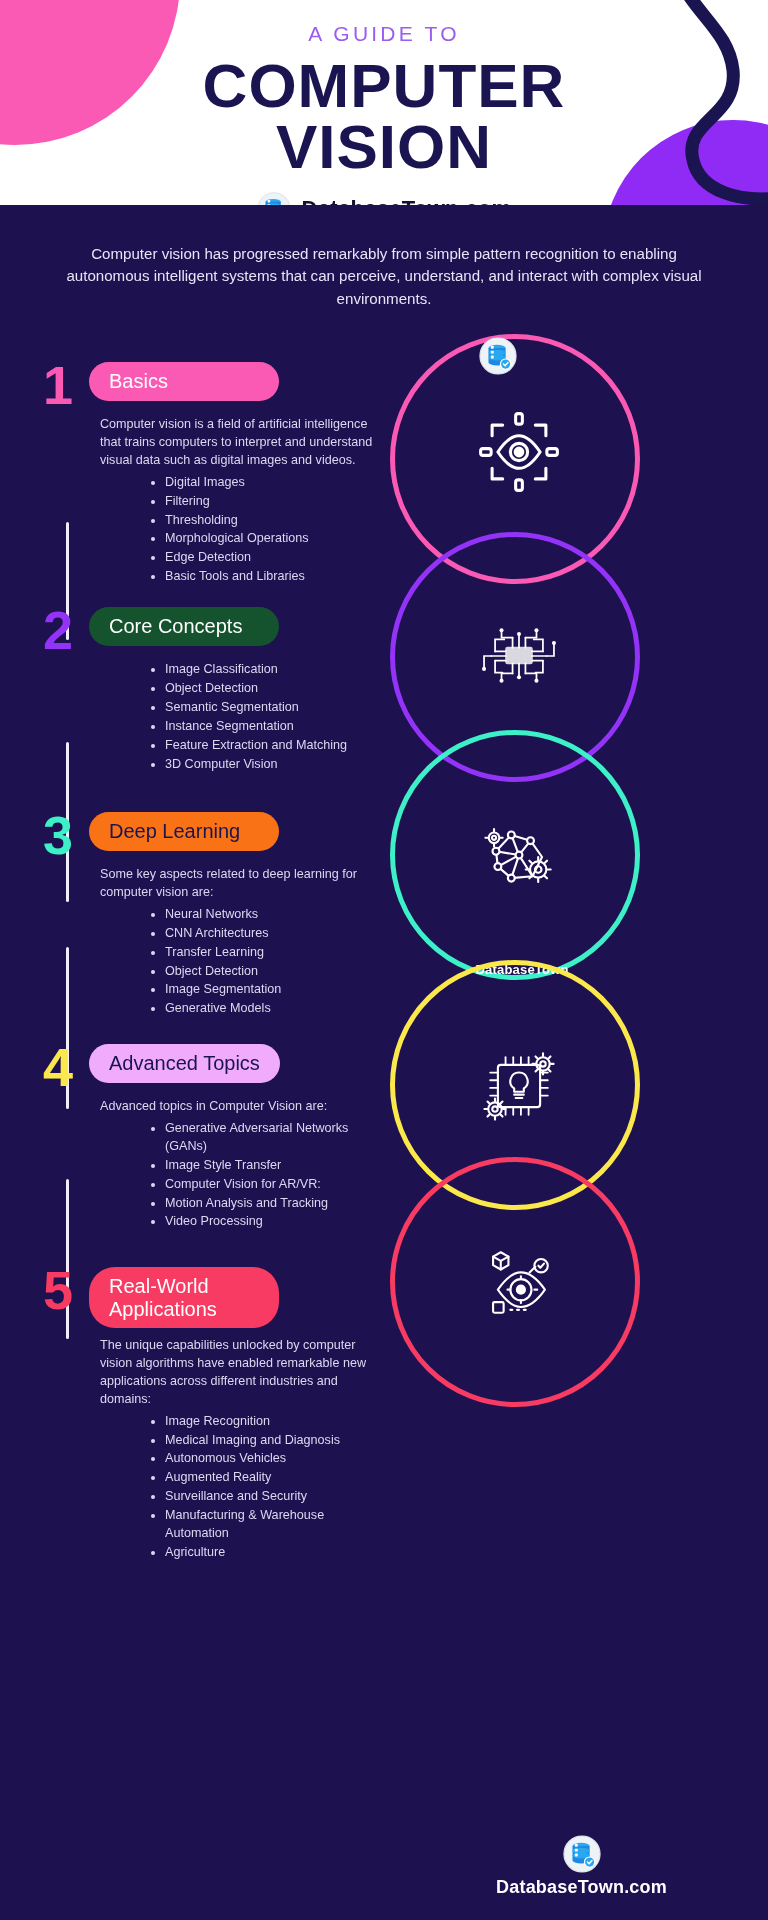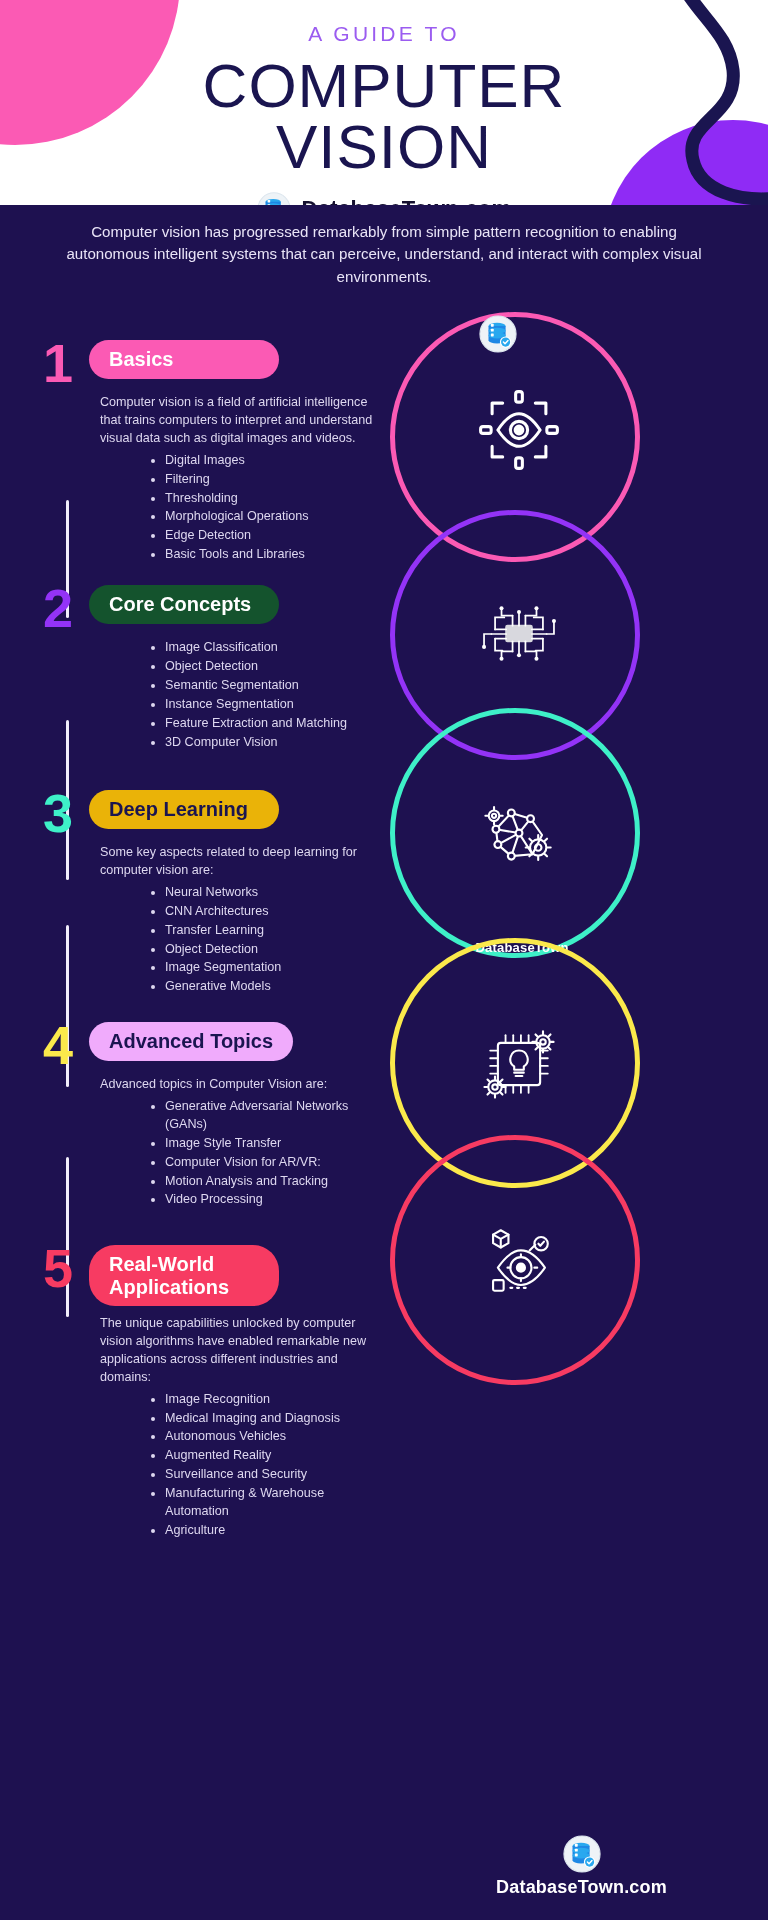--- a/index.html
+++ b/index.html
@@ -35,34 +35,34 @@
     position:relative; z-index:4;
     text-align:center;
     padding-top:22px;
   }
   .guide-to {
     font-size:21px; letter-spacing:3.2px;
     color:#9b5cf0; font-weight:400;
   }
   .main-title {
     font-size:62px; line-height:0.98; letter-spacing:1px;
-    color:#1a1550; font-weight:400; margin-top:10px;
+    color:#1a1550; font-weight:700; margin-top:10px;
   }
   .brand-row {
     margin-top:14px;
     display:flex; align-items:center; justify-content:center; gap:11px;
   }
   .brand-text {
     font-size:22px; font-weight:700; color:#15102f; letter-spacing:0.3px;
   }
   .db-logo { width:34px; height:34px; position:relative; flex:0 0 auto; }
 
   
   .intro {
-    padding:16px 58px 14px 58px;
+    padding:38px 58px 14px 58px;
     text-align:center;
     color:#e9e4f7;
     font-size:15.1px;
     line-height:1.48;
   }
 
   
   .body-wrap { position:relative; width:768px; height:1600px; }
 
   .left-col {
@@ -87,21 +87,21 @@
   .sec-num {
     font-size:54px; font-weight:700; line-height:0.8;
     width:40px; text-align:center; flex:0 0 40px;
     margin-top:2px;
   }
   .pill {
     border-radius:26px;
     padding:8px 20px;
     min-width:190px;
     display:inline-block;
-    font-size:20px; font-weight:700;
+    font-size:20px; font-weight:400;
     line-height:1.13;
   }
   .sec-body { margin-left:62px; margin-top:9px; }
   .sec-desc {
     color:#ded8f0; font-size:12.6px; line-height:1.42;
   }
   .sec-list { margin-top:4px; padding-left:24px; }
   .sec-list li {
     color:#ded8f0; font-size:12.6px; line-height:1.42;
     margin-bottom:1px;
@@ -366,21 +366,21 @@
             <li>Feature Extraction and Matching</li>
             <li>3D Computer Vision</li>
           </ul>
         </div>
       </div>
 
       <div class="vline" style="left:66px; top:623px; height:162px;"></div>
       <div class="section" style="top:488px;">
         <div class="sec-head">
           <div class="sec-num" style="color:#3ef0c8;">3</div>
-          <div class="pill" style="background:#eab308; color:#1a1550;">Deep Learning</div>
+          <div class="pill" style="background:#f97316; color:#1a1550;">Deep Learning</div>
         </div>
         <div class="sec-body">
           <div class="sec-desc">Some key aspects related to deep learning for computer vision are:</div>
           <ul class="sec-list">
             <li>Neural Networks</li>
             <li>CNN Architectures</li>
             <li>Transfer Learning</li>
             <li>Object Detection</li>
             <li>Image Segmentation</li>
             <li>Generative Models</li>

